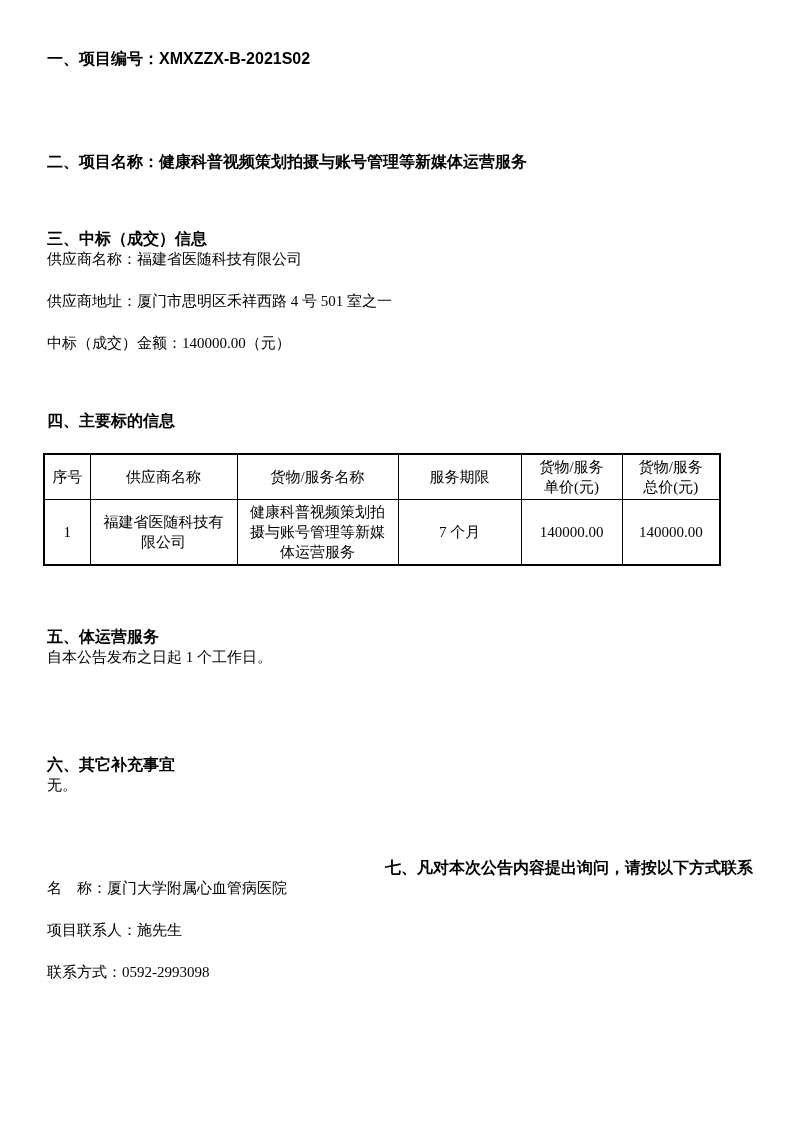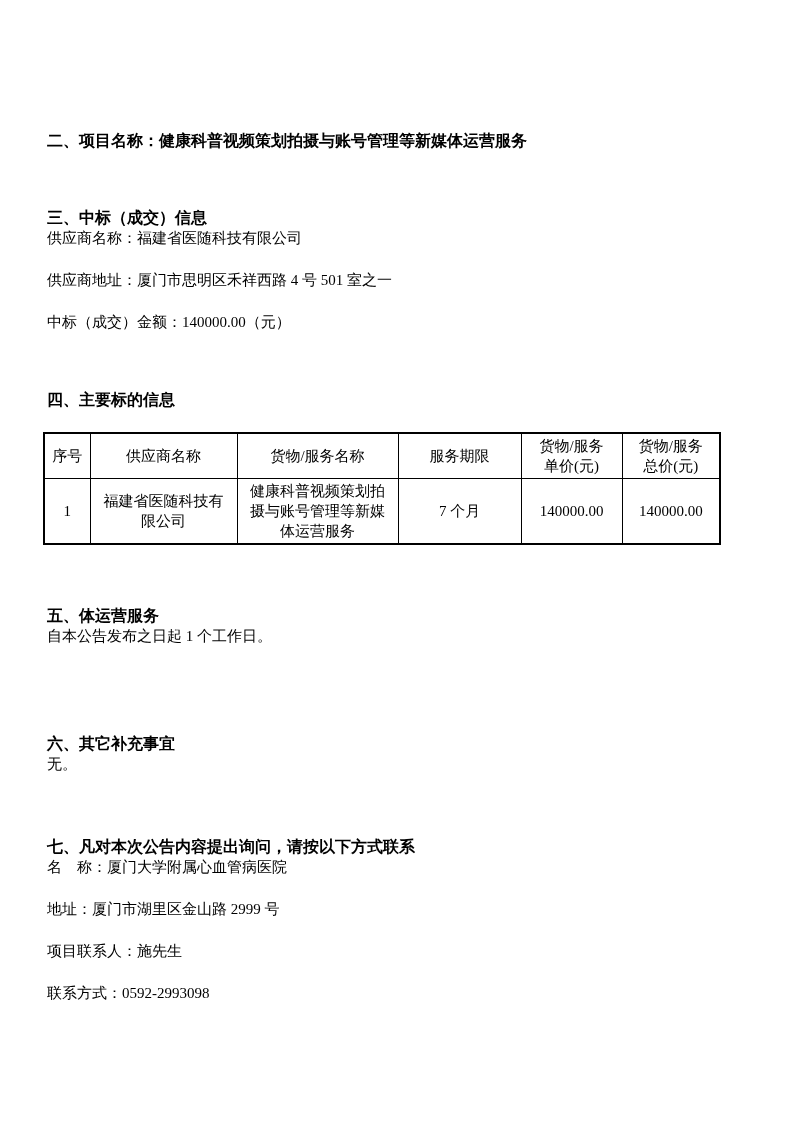--- a/index.html
+++ b/index.html
@@ -26,21 +26,21 @@
     font-size: 15px;
     line-height: 20px;
     white-space: nowrap;
   }
   
   .h2 { margin-top: 82px; }
   .h3 { margin-top: 56px; }
   .h4 { margin-top: 57px; }
   .h5 { margin-top: 60px; }
   .h6 { margin-top: 87px; }
-  .h7 { margin-top: 62px; }
+  .h7 { margin-top: 62px; text-align: right; }
   .p-first  { }
   .p-next   { margin-top: 22px; }
 
   table.award-table {
     margin-top: 22px;
     margin-left: -4px;
     border-collapse: collapse;
     border: 2px solid #000000;
     table-layout: fixed;
     width: 676px;
@@ -58,20 +58,21 @@
     overflow: hidden;
   }
   table.award-table tr.header-row { height: 44px; }
   table.award-table tr.data-row   { height: 62px; }
 </style>
 </head>
 <body>
 
 <div class="page">
 
+  <div class="sec-heading h1">一、项目编号：XMXZZX-B-2021S02</div>
 
   <div class="sec-heading h2">二、项目名称：健康科普视频策划拍摄与账号管理等新媒体运营服务</div>
 
   <div class="sec-heading h3">三、中标（成交）信息</div>
   <div class="body-line p-first">供应商名称：福建省医随科技有限公司</div>
   <div class="body-line p-next">供应商地址：厦门市思明区禾祥西路 4 号 501 室之一</div>
   <div class="body-line p-next">中标（成交）金额：140000.00（元）</div>
 
   <div class="sec-heading h4">四、主要标的信息</div>
 
@@ -110,17 +111,16 @@
   </table>
 
   <div class="sec-heading h5">五、体运营服务</div>
   <div class="body-line p-first">自本公告发布之日起 1 个工作日。</div>
 
   <div class="sec-heading h6">六、其它补充事宜</div>
   <div class="body-line p-first">无。</div>
 
   <div class="sec-heading h7">七、凡对本次公告内容提出询问，请按以下方式联系</div>
   <div class="body-line p-first">名　称：厦门大学附属心血管病医院</div>
-  <div class="body-line p-next">地址：厦门市湖里区金山路 2999 号</div>
   <div class="body-line p-next">项目联系人：施先生</div>
   <div class="body-line p-next">联系方式：0592-2993098</div>
 
 </div>
 
 </body></html>

